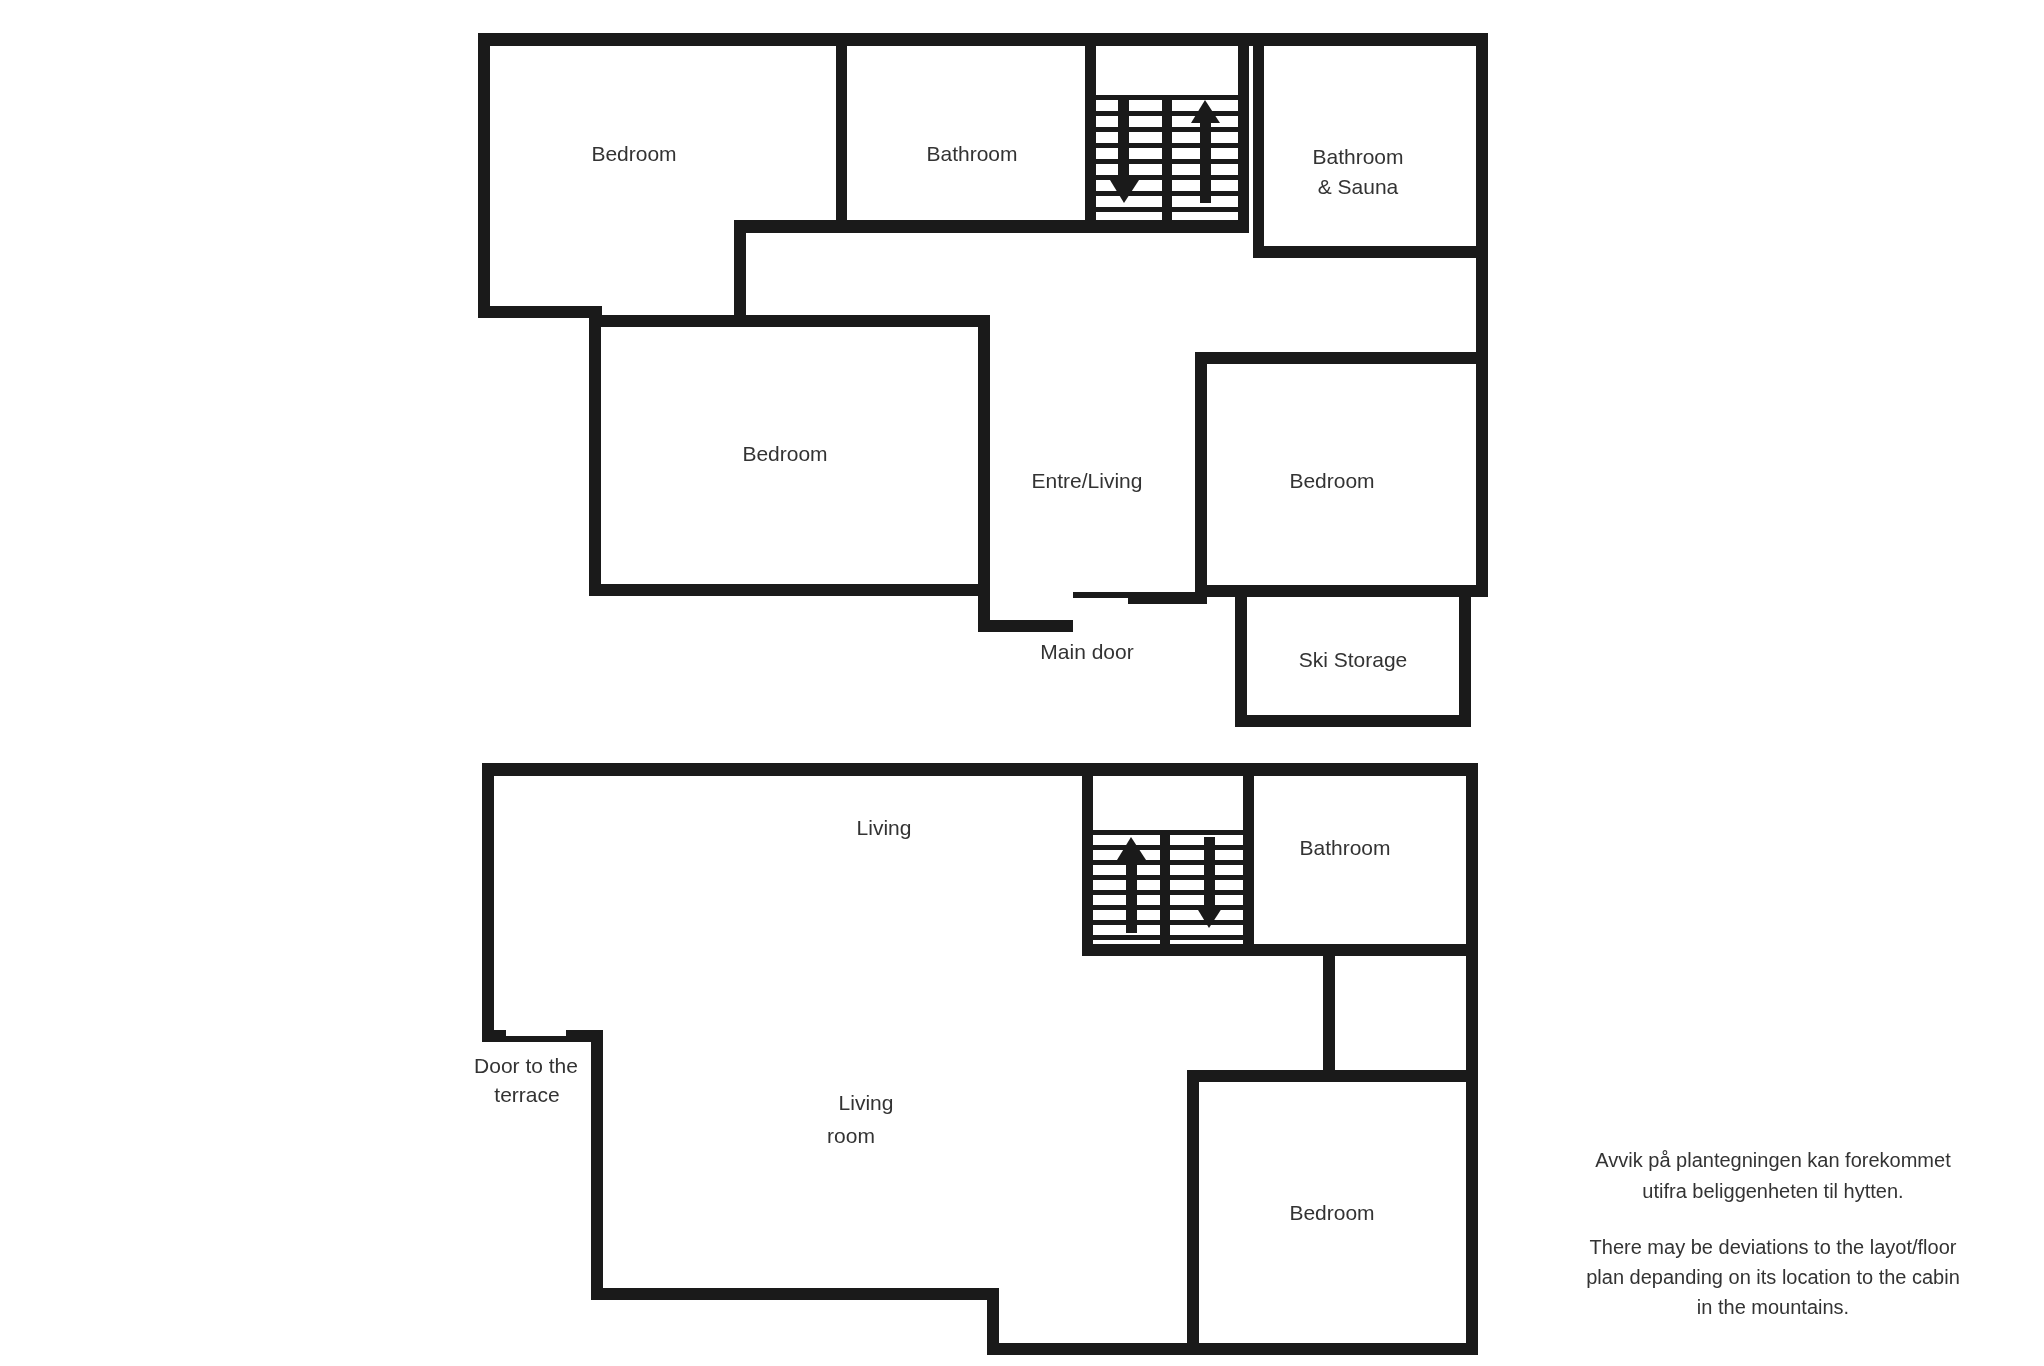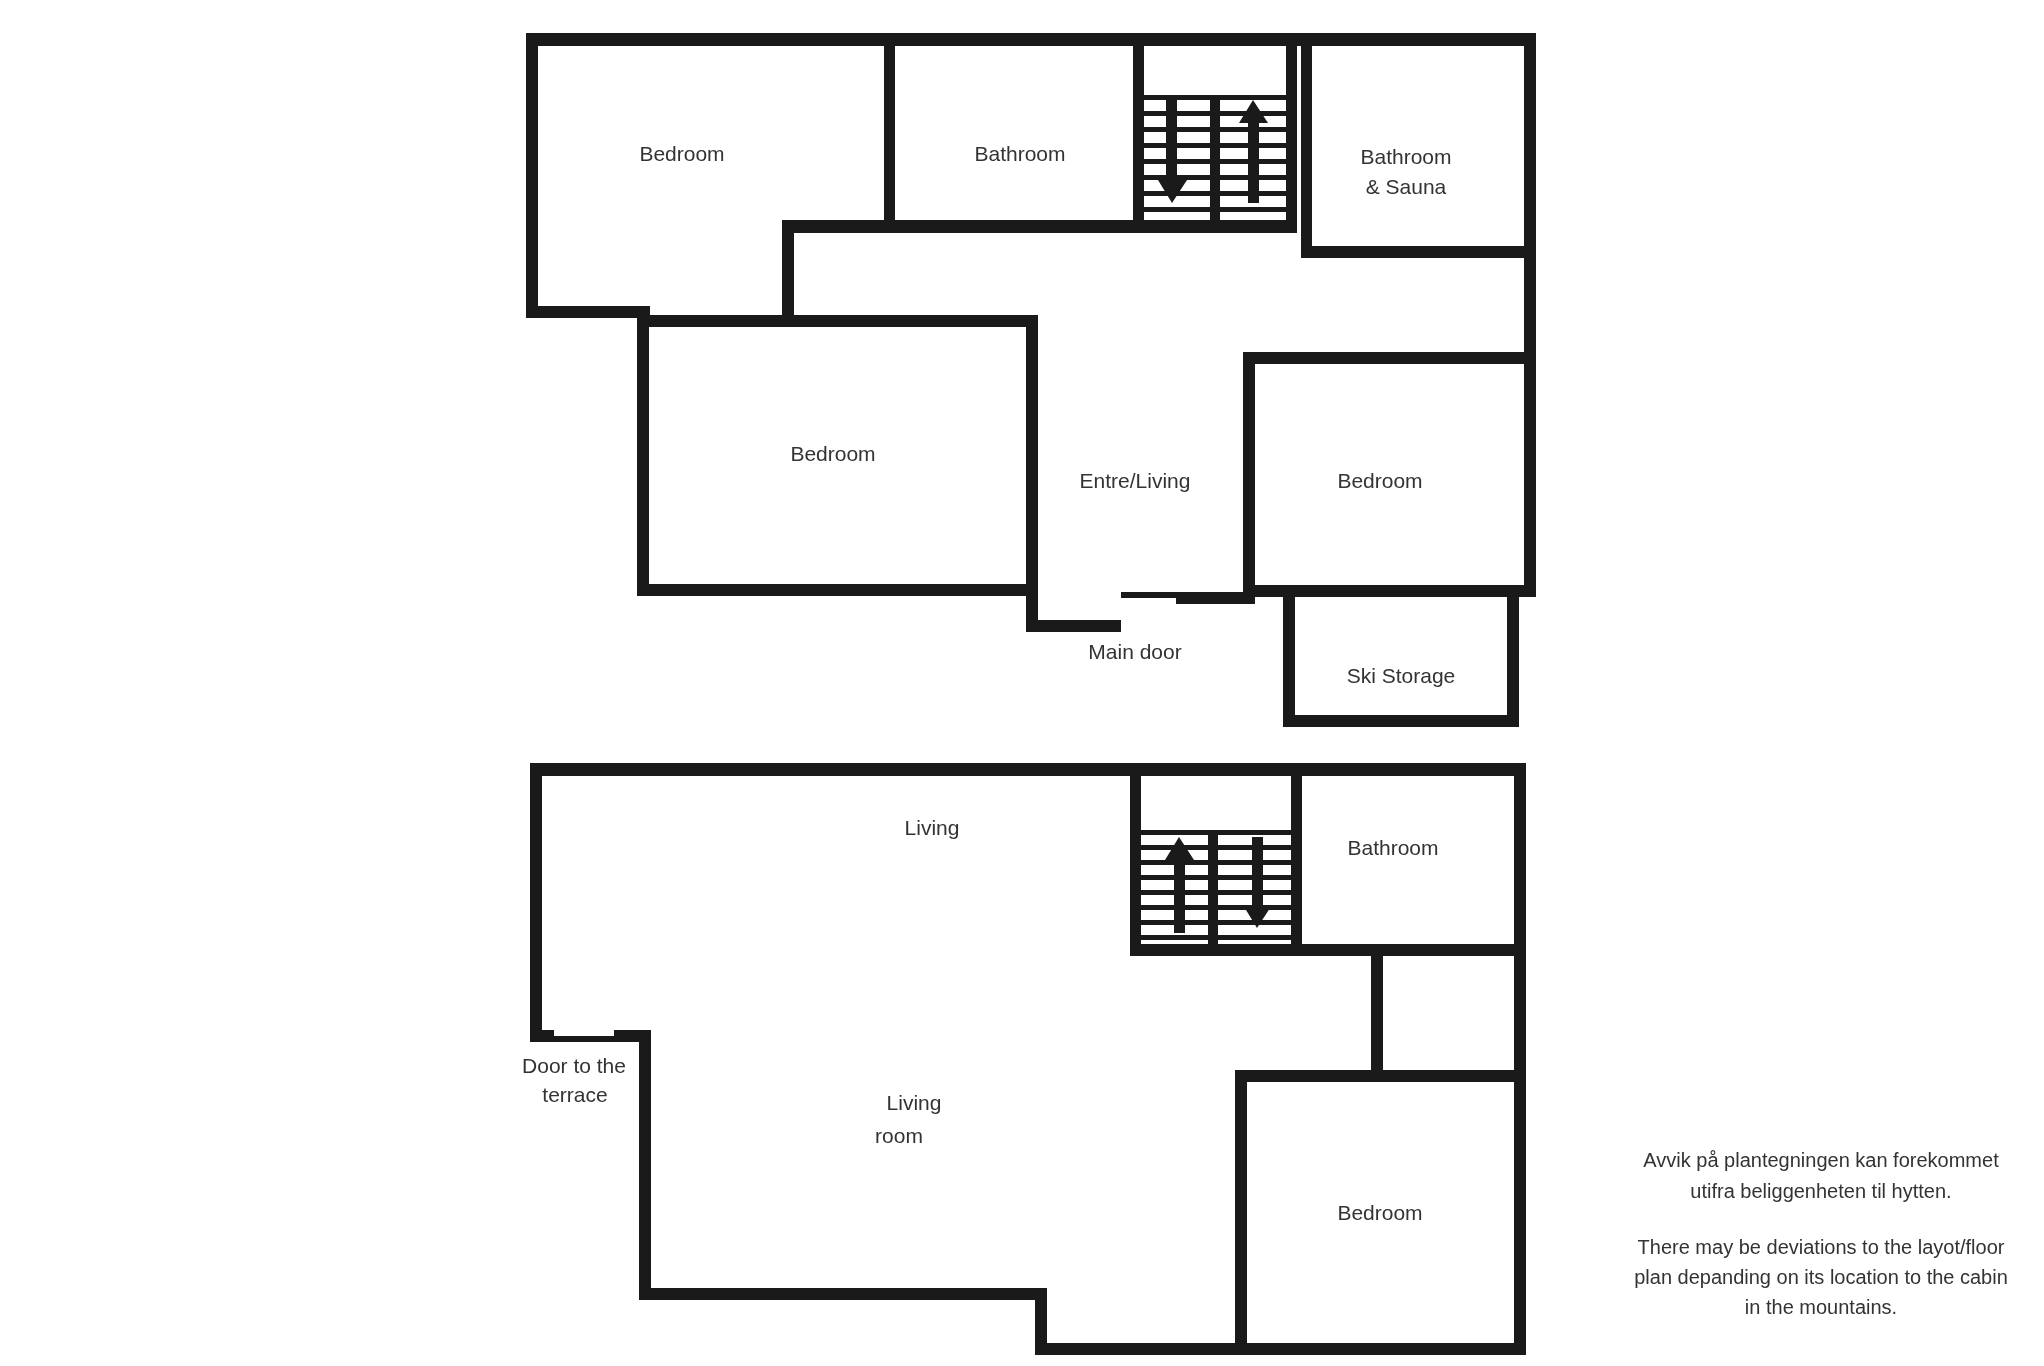--- a/index.html
+++ b/index.html
@@ -1,21 +1,21 @@
 <!DOCTYPE html>
 <html style="--bg: #ffffff; --wall: #1a1a1a; --text: #333333;"><head>
 <meta charset="utf-8">
 <style>
   html,body{margin:0;padding:0;}
   body{
     width:2044px;height:1366px;position:relative;overflow:hidden;
     background:var(--bg,#ffffff);
     font-family:"Liberation Sans",sans-serif;
   }
-  #canvas{position:absolute;inset:0;margin-left:48px;}
+  #canvas{position:absolute;inset:0;}
   svg.plan{position:absolute;left:0;top:0;}
   .lbl{
     position:absolute;transform:translate(-50%,-50%);
     font-size:21px;line-height:1.2;color:var(--text,#333333);
     white-space:nowrap;
   }
   .disc{font-size:20px;}
 </style>
 </head>
 <body>
@@ -134,21 +134,21 @@
   </svg>
 
   <div class="lbl" style="left:634px;top:154px">Bedroom</div>
   <div class="lbl" style="left:972px;top:154px">Bathroom</div>
   <div class="lbl" style="left:1358px;top:157px">Bathroom</div>
   <div class="lbl" style="left:1358px;top:187px">&amp; Sauna</div>
   <div class="lbl" style="left:785px;top:454px">Bedroom</div>
   <div class="lbl" style="left:1087px;top:481px">Entre/Living</div>
   <div class="lbl" style="left:1332px;top:481px">Bedroom</div>
   <div class="lbl" style="left:1087px;top:652px">Main door</div>
-  <div class="lbl" style="left:1353px;top:676px">Ski Storage</div>
+  <div class="lbl" style="left:1353px;top:660px">Ski Storage</div>
 
   <div class="lbl" style="left:884px;top:828px">Living</div>
   <div class="lbl" style="left:1345px;top:848px">Bathroom</div>
   <div class="lbl" style="left:866px;top:1103px">Living</div>
   <div class="lbl" style="left:851px;top:1136px">room</div>
   <div class="lbl" style="left:526px;top:1066px">Door to the</div>
   <div class="lbl" style="left:527px;top:1095px">terrace</div>
   <div class="lbl" style="left:1332px;top:1213px">Bedroom</div>
 
   <div>

